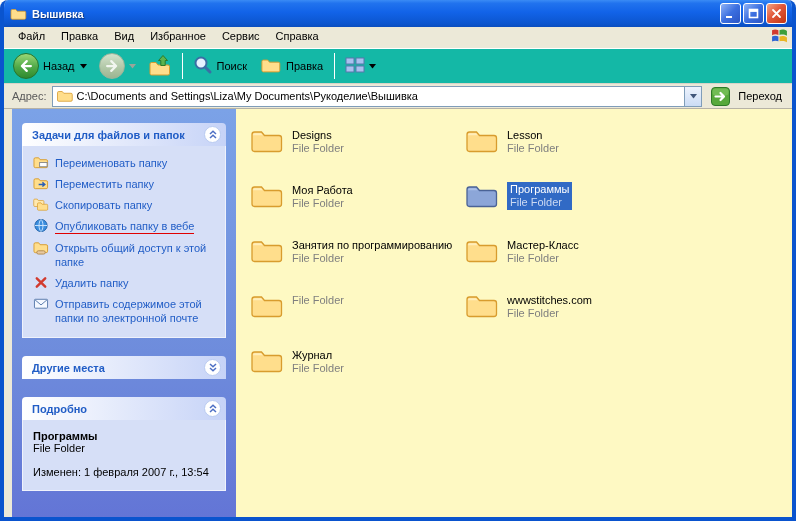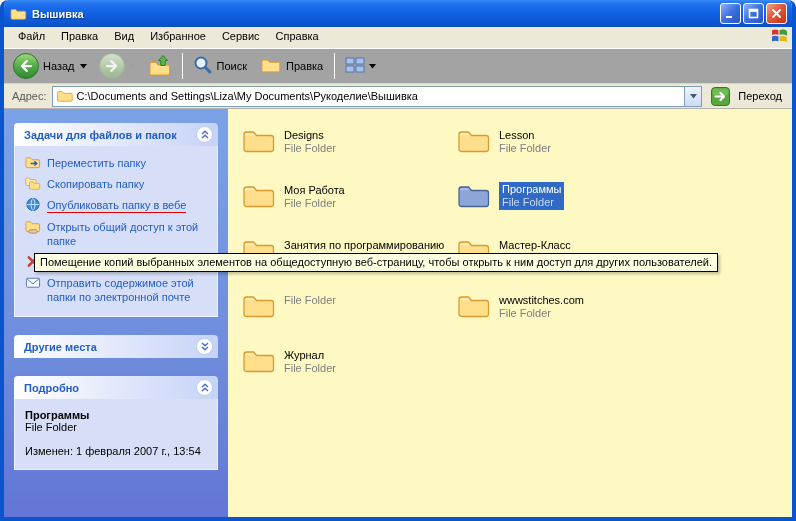--- a/index.html
+++ b/index.html
@@ -29,21 +29,21 @@
 
   
   .menubar { flex: 0 0 22px; display: flex; align-items: flex-start; padding-left: 6px;
     background: #ECE9D8; border-bottom: 1px solid #fff; }
   .menu-item { padding: 3px 8px; cursor: default; }
   .menubar .spacer { flex: 1; }
   .win-logo { margin-right: 4px; display: flex; align-items: center; }
 
   
   .toolbar { flex: 0 0 35px; display: flex; align-items: center; padding: 0 4px; gap: 2px;
-    background: #a3a3a3; border-bottom: 1px solid #D8D4C8; text-align: center; }
+    background: #14b8a6; border-bottom: 1px solid #D8D4C8; text-align: center; }
   .tool-btn { display: flex; align-items: center; gap: 4px; padding: 2px 5px; border-radius: 3px; cursor: pointer; }
   .tool-btn .lbl { padding-right: 1px; }
   .nav-circle { width: 26px; height: 26px; border-radius: 50%; display: flex; align-items: center; justify-content: center;
     background: linear-gradient(to bottom, #9BD877 0%, #4FA847 55%, #2F8A2F 100%); border: 1px solid #27742B; }
   .nav-circle.disabled { background: linear-gradient(to bottom, #D5E2CC 0%, #AFC6A5 60%, #9CB592 100%); border-color: #9FB49A; }
   .dd-arrow { display: flex; }
   .separator { width: 1px; height: 26px; background: #C8C4B4; border-right: 1px solid #fff; margin: 0 3px; }
 
   
   .addressbar { flex: 0 0 25px; display: flex; align-items: center; gap: 5px; padding: 0 6px 0 8px;
@@ -51,21 +51,21 @@
   .addr-label { color: #5A5A5A; }
   .addr-combo { flex: 1; height: 21px; background: #fff; border: 1px solid #7F9DB9;
     display: flex; align-items: center; padding-left: 3px; }
   .addr-combo .addr-input { flex: 1; border: none; outline: none; font-family: "Liberation Sans", sans-serif;
     font-size: 11px; padding: 0 3px; height: 17px; }
   .addr-dd { width: 17px; height: 19px; display: flex; align-items: center; justify-content: center;
     background: linear-gradient(to bottom, #EDF3FD 0%, #CBDcf5 100%); border-left: 1px solid #7F9DB9; cursor: pointer; }
   .go-btn { display: flex; align-items: center; gap: 8px; padding: 1px 4px; cursor: pointer; }
 
   
-  .content { flex: 1; display: flex; min-height: 0; }
+  .content { flex: 1; display: flex; min-height: 0; margin-left: 8px; }
 
   
   .taskpane { width: 224px; flex: 0 0 224px; padding: 14px 10px;
     background: linear-gradient(to bottom, #7BA2E7 0%, #6E8CDC 60%, #6375D6 100%);
     display: flex; flex-direction: column; gap: 18px; overflow: hidden; }
   .tp-section { border-radius: 4px 4px 0 0; }
   .tp-header { height: 23px; display: flex; align-items: center; justify-content: space-between;
     padding: 0 5px 0 10px; border-radius: 4px 4px 0 0; cursor: pointer;
     background: linear-gradient(to right, #FFFFFF 0%, #C6D3F7 100%);
     color: #215DC6; font-weight: bold; }
@@ -256,20 +256,29 @@
             <svg width="10" height="9" viewBox="0 0 10 9">
                 <path d="M2 4 L5 1.2 L8 4 M2 8 L5 5.2 L8 8" stroke="#4D6FC4" stroke-width="1.5" fill="none"></path>
               </svg>
           </span>
         </div>
         <div class="tp-body">
             <div class="task-item">
               <span class="task-icon">
                 <svg width="16" height="15" viewBox="0 0 17 16">
                   <path d="M1 4.5 Q1 3 2.5 3 H6 L7.5 5 H14 Q15.5 5 15.5 6.5 V12 Q15.5 13.5 14 13.5 H2.5 Q1 13.5 1 12 Z" fill="#FFDE8C" stroke="#D89C2E"></path>
+                  <rect x="7" y="8" width="8" height="4.5" fill="#fff" stroke="#8A8A8A"></rect>
+                </svg>
+              </span>
+              <span class="task-label">Переименовать папку</span>
+            </div>
+            <div class="task-item">
+              <span class="task-icon">
+                <svg width="16" height="15" viewBox="0 0 17 16">
+                  <path d="M1 4.5 Q1 3 2.5 3 H6 L7.5 5 H14 Q15.5 5 15.5 6.5 V12 Q15.5 13.5 14 13.5 H2.5 Q1 13.5 1 12 Z" fill="#FFDE8C" stroke="#D89C2E"></path>
                   <path d="M6 9 H12 M10 6.8 L12.6 9 L10 11.2" stroke="#2B5FB4" stroke-width="1.5" fill="none"></path>
                 </svg>
               </span>
               <span class="task-label">Переместить папку</span>
             </div>
             <div class="task-item">
               <span class="task-icon">
                 <svg width="16" height="15" viewBox="0 0 17 16">
                   <g transform="scale(0.75)">
                     <path d="M1 4.5 Q1 3 2.5 3 H6 L7.5 5 H14 Q15.5 5 15.5 6.5 V12 Q15.5 13.5 14 13.5 H2.5 Q1 13.5 1 12 Z" fill="#FFE9B0" stroke="#D89C2E"></path>
@@ -453,14 +462,13 @@
             </span>
             <span class="tile-text">
               <div class="tile-name">Журнал</div>
               <div class="tile-type">File Folder</div>
             </span>
           </div>
         </div>
     </div>
   </div>
 
-  <div class="tooltip">Помещение копий выбранных элементов на общедоступную веб-страницу, чтобы открыть к ним доступ для других пользователей.</div>
 </div>
 
 </body></html>

